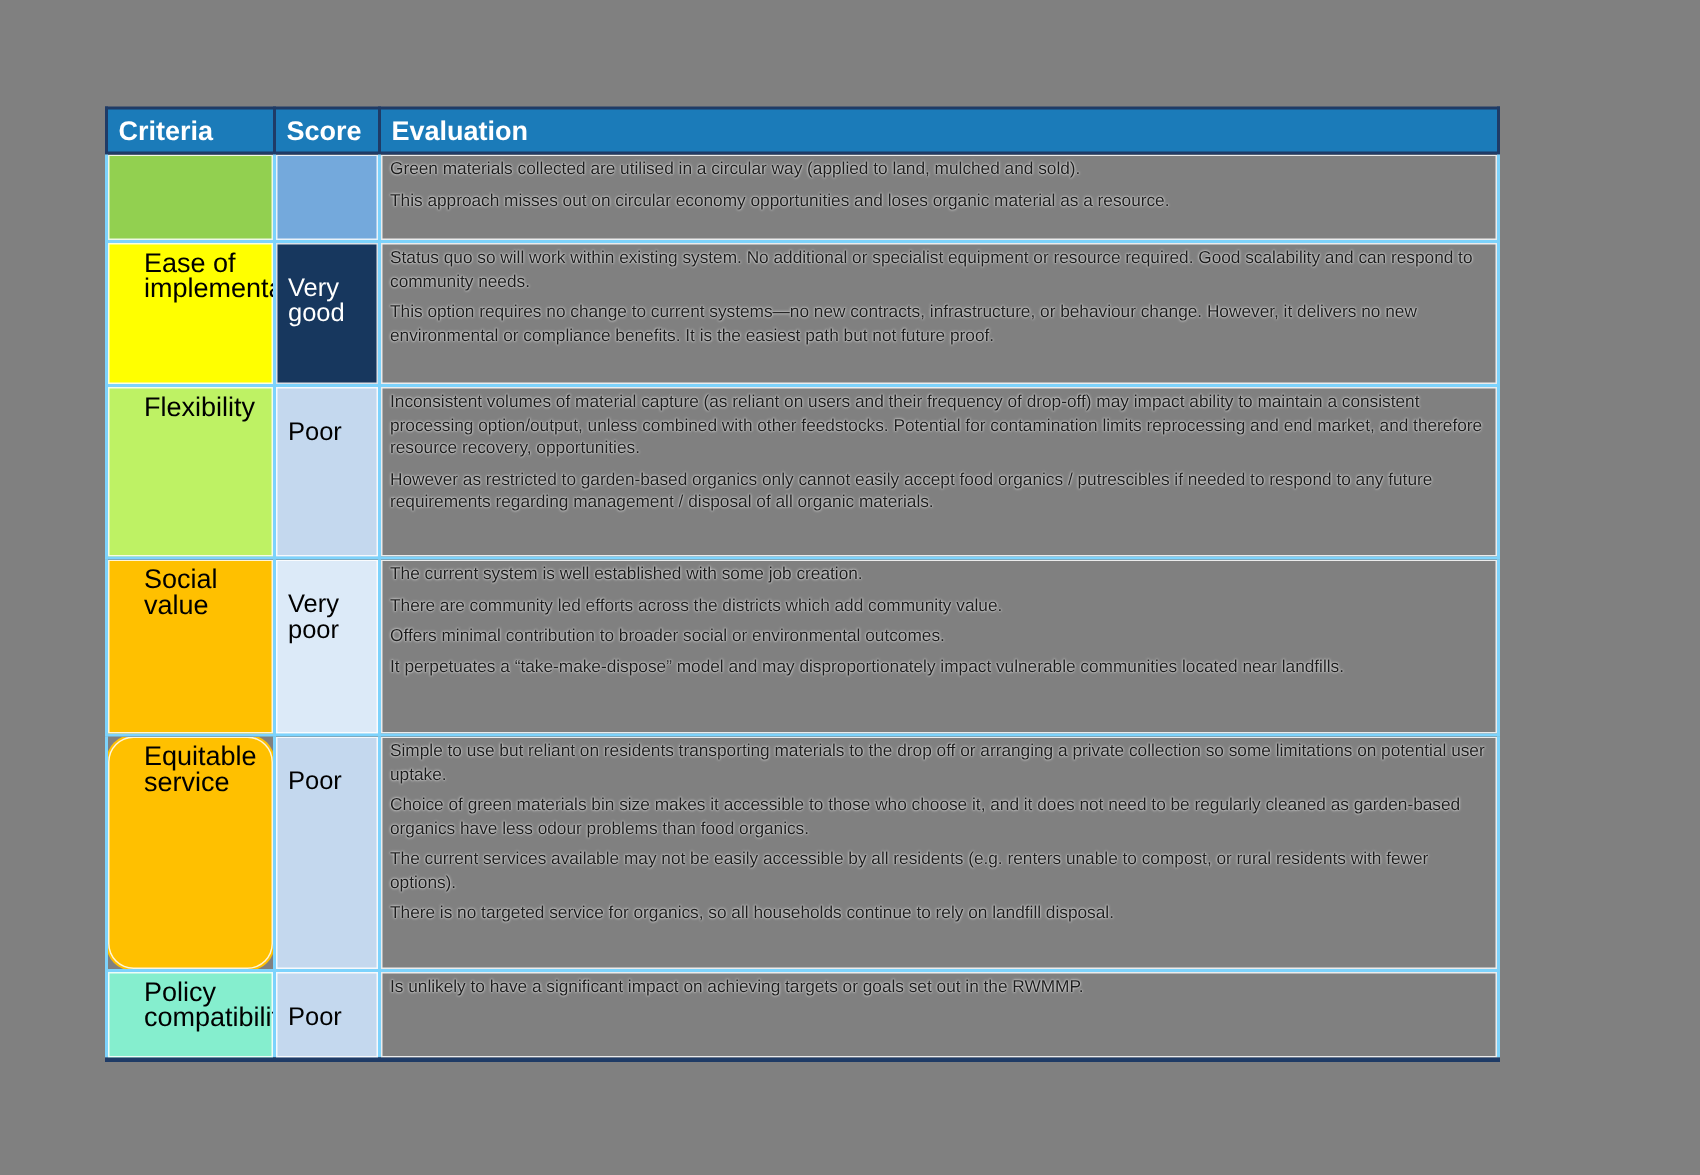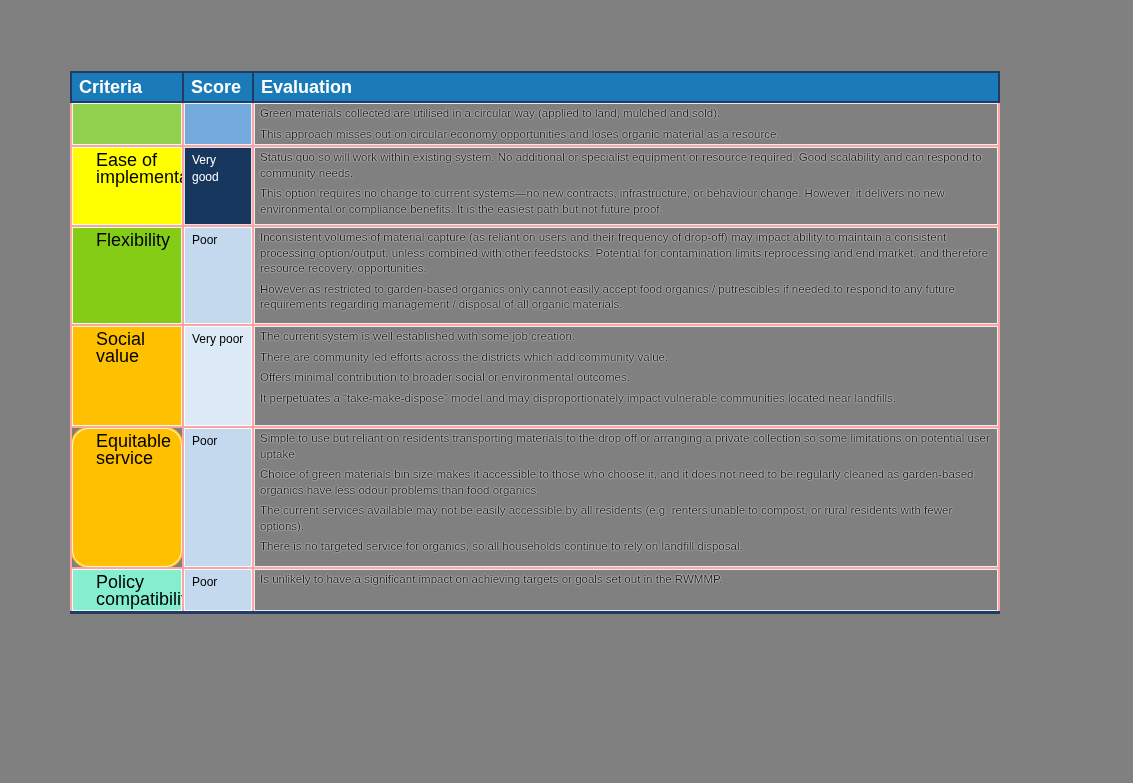--- a/index.html
+++ b/index.html
@@ -23,37 +23,37 @@
   th{
     background:#1B7BB9;
     color:#FFFFFF;
     font-size:18px;
     font-weight:bold;
     text-align:left;
     padding:4px 7px 3px 7px;
     border:2px solid #1F3B66;
   }
   td{
-    border:2px solid #fca5a5;
+    border:2px solid #7dd3fc;
     vertical-align:top;
     padding:3px 6px;
     box-shadow:inset 0 0 0 1px rgba(255,255,255,0.85);
     overflow:hidden;
   }
   td.criteria{
     font-size:18px;
     color:#000;
     line-height:17px;
     padding-top:5px;
     padding-left:24px;
   }
   td.score{
-    font-size:12px;
+    font-size:17px;
     line-height:17px;
-    padding-top:5px;
+    padding-top:21px;
     padding-left:8px;
   }
   td.eval{
     font-size:11.5px;
     color:#1c1c1c;
     line-height:15.5px;
     text-shadow:0 0 2px rgba(255,255,255,0.9), 0 0 1px rgba(255,255,255,0.7);
   }
   td.eval p{margin:0 0 5px 0;}
   td.eval p:last-child{margin-bottom:0;}
@@ -92,21 +92,21 @@
       </tr>
       <tr class="r1">
         <td class="criteria" style="background-color: rgb(255, 255, 0);">Ease of implementation</td>
         <td class="score" style="background-color: rgb(23, 55, 94); color: rgb(255, 255, 255);">Very good</td>
         <td class="eval">
           <p>Status quo so will work within existing system. No additional or specialist equipment or resource required. Good scalability and can respond to community needs.</p>
           <p>This option requires no change to current systems—no new contracts, infrastructure, or behaviour change. However, it delivers no new environmental or compliance benefits. It is the easiest path but not future proof.</p>
         </td>
       </tr>
       <tr class="r2">
-        <td class="criteria" style="background-color: #84cc16;">Flexibility</td>
+        <td class="criteria" style="background-color: #bef264;">Flexibility</td>
         <td class="score" style="background-color: rgb(196, 216, 238); color: rgb(0, 0, 0);">Poor</td>
         <td class="eval">
           <p>Inconsistent volumes of material capture (as reliant on users and their frequency of drop-off) may impact ability to maintain a consistent processing option/output, unless combined with other feedstocks. Potential for contamination limits reprocessing and end market, and therefore resource recovery, opportunities.</p>
           <p>However as restricted to garden-based organics only cannot easily accept food organics / putrescibles if needed to respond to any future requirements regarding management / disposal of all organic materials.</p>
         </td>
       </tr>
       <tr class="r3">
         <td class="criteria" style="background-color: rgb(255, 192, 0);">Social value</td>
         <td class="score" style="background-color: rgb(220, 234, 248); color: rgb(0, 0, 0); margin-top: 44px;">Very poor</td>
         <td class="eval">

